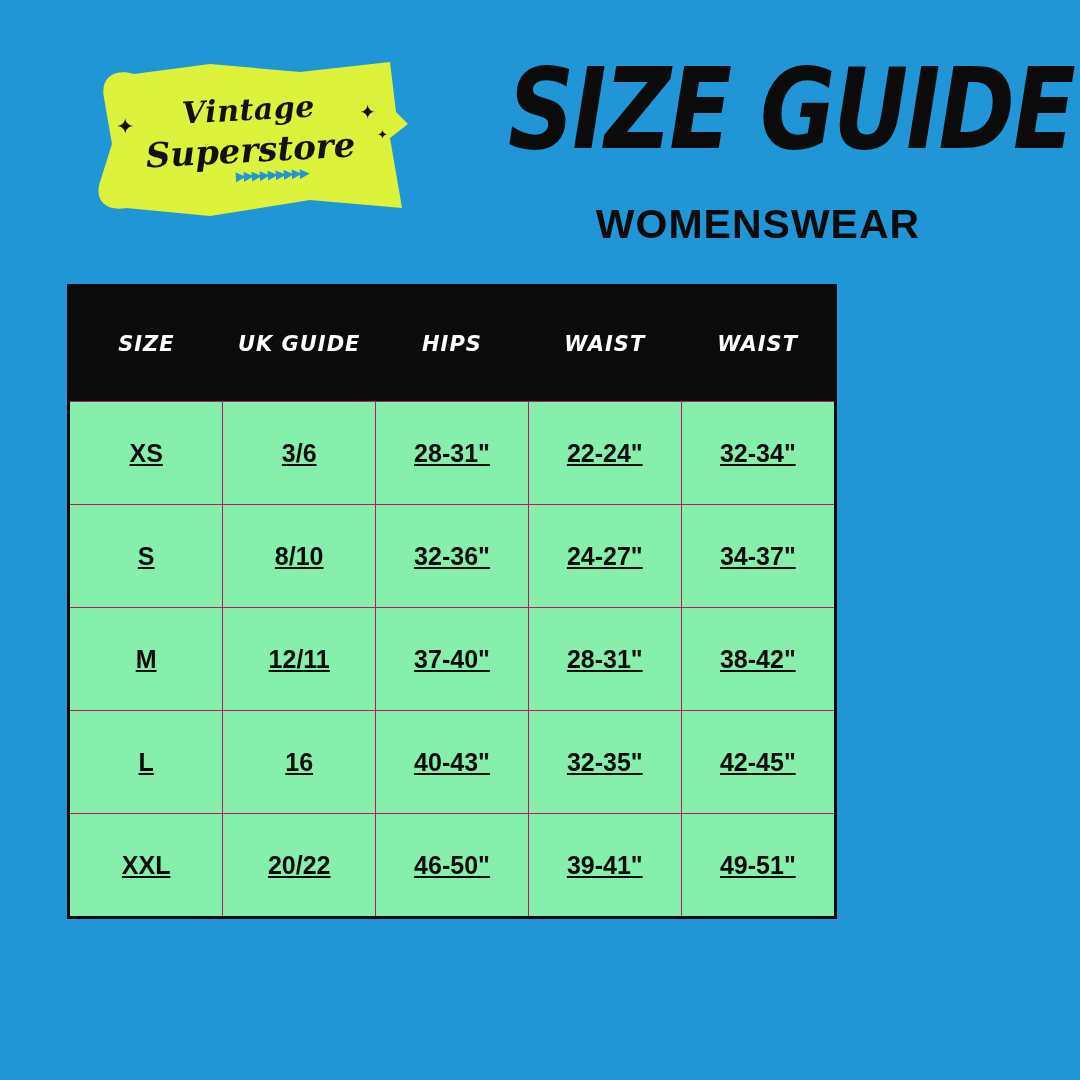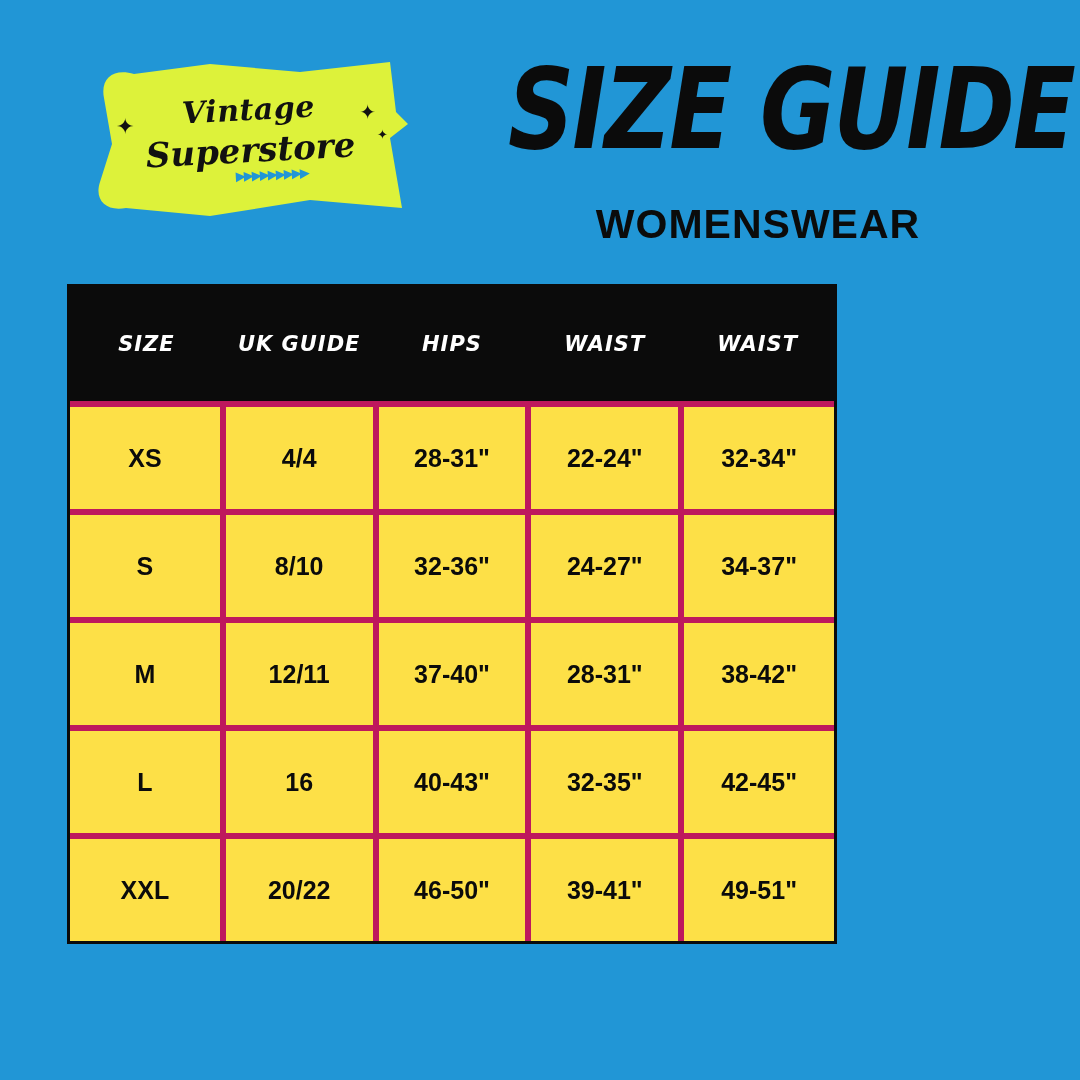--- a/index.html
+++ b/index.html
@@ -139,29 +139,30 @@
     font-family: "DejaVu Sans", sans-serif;
     font-style: italic;
     font-weight: bold;
     font-size: 21px;
     letter-spacing: 1px;
     height: 112px;
     vertical-align: middle;
     border: none;
   }
   table.size-table tbody td {
-    border: 6px solid #be185d;
+    border: 1px solid #be185d;
     height: 100px;
     text-align: center;
     vertical-align: middle;
     font-family: "Liberation Sans", sans-serif;
     font-weight: bold;
     font-size: 25px;
     color: #0b0b0b;
-    background: #fde047;
+    background: #86efac;
+    text-decoration: underline;
   }
   table.size-table tbody tr td:first-child {
     border-left: none;
   }
   table.size-table tbody tr td:last-child {
     border-right: none;
   }
   table.size-table tbody tr:last-child td {
     border-bottom: none;
   }
@@ -201,21 +202,21 @@
           <th>SIZE</th>
           <th>UK GUIDE</th>
           <th>HIPS</th>
           <th>WAIST</th>
           <th>WAIST</th>
         </tr>
       </thead>
       <tbody>
         <tr>
           <td>XS</td>
-          <td>4/4</td>
+          <td>3/6</td>
           <td>28-31"</td>
           <td>22-24"</td>
           <td>32-34"</td>
         </tr>
         <tr>
           <td>S</td>
           <td>8/10</td>
           <td>32-36"</td>
           <td>24-27"</td>
           <td>34-37"</td>

